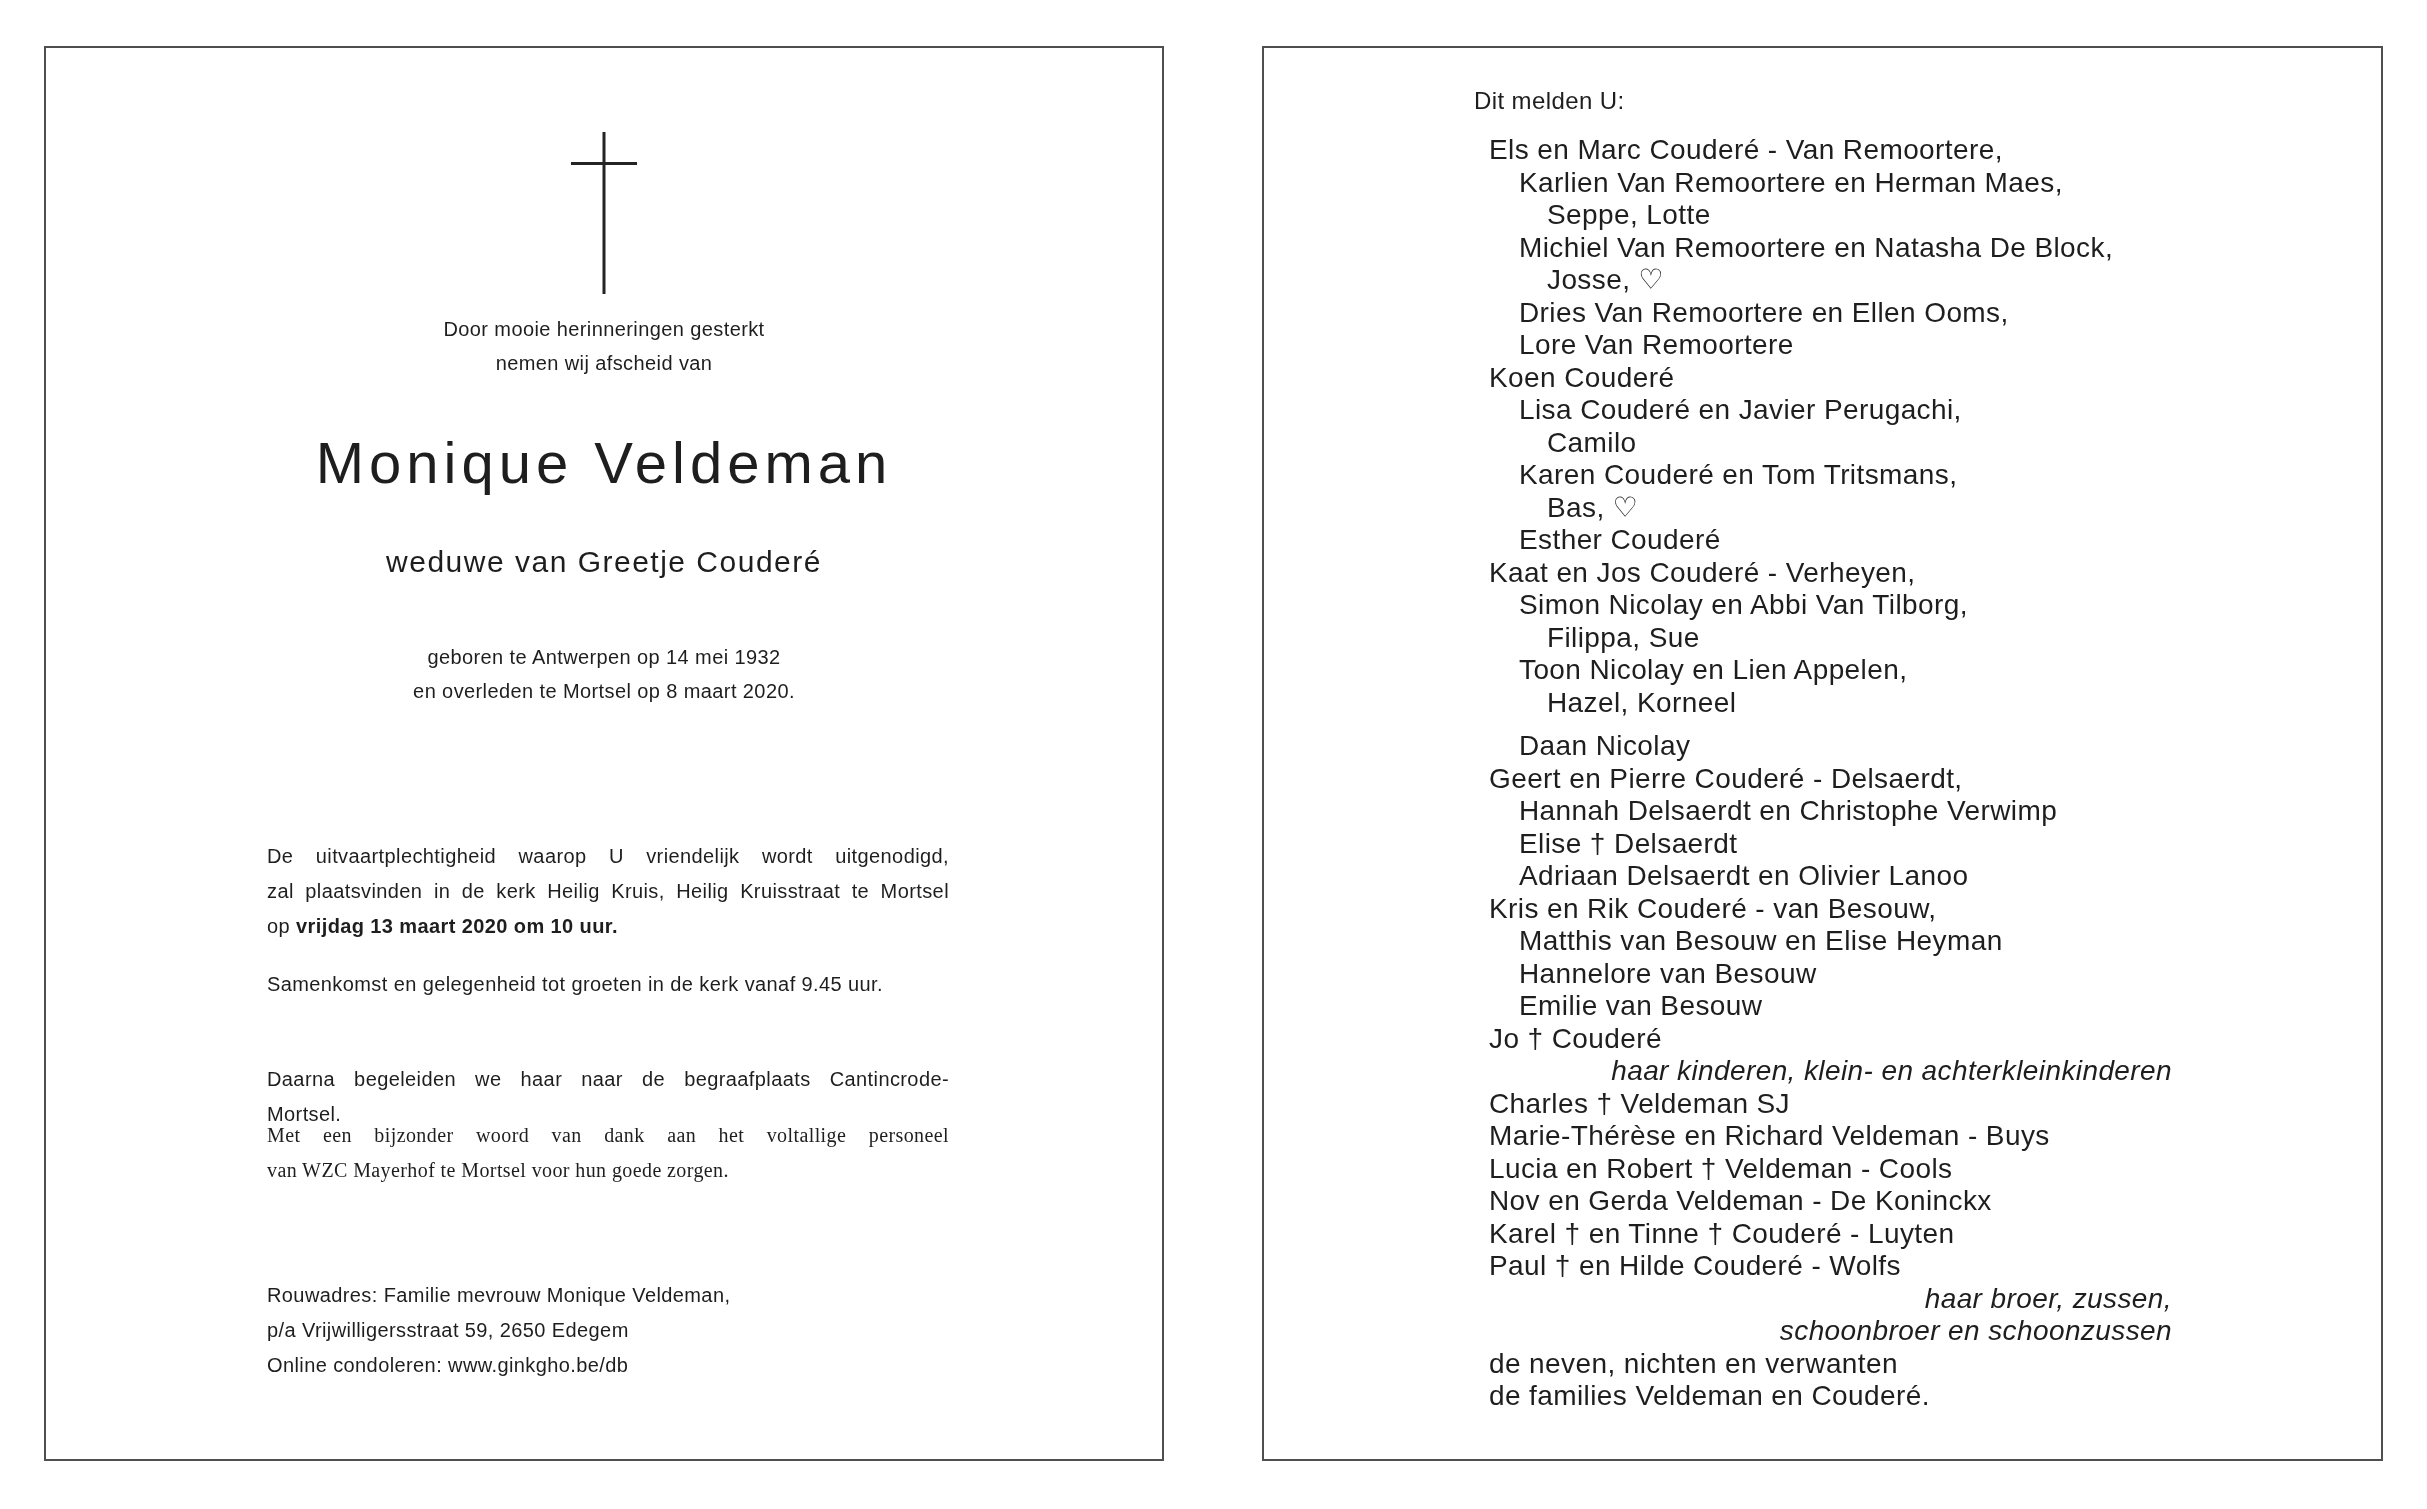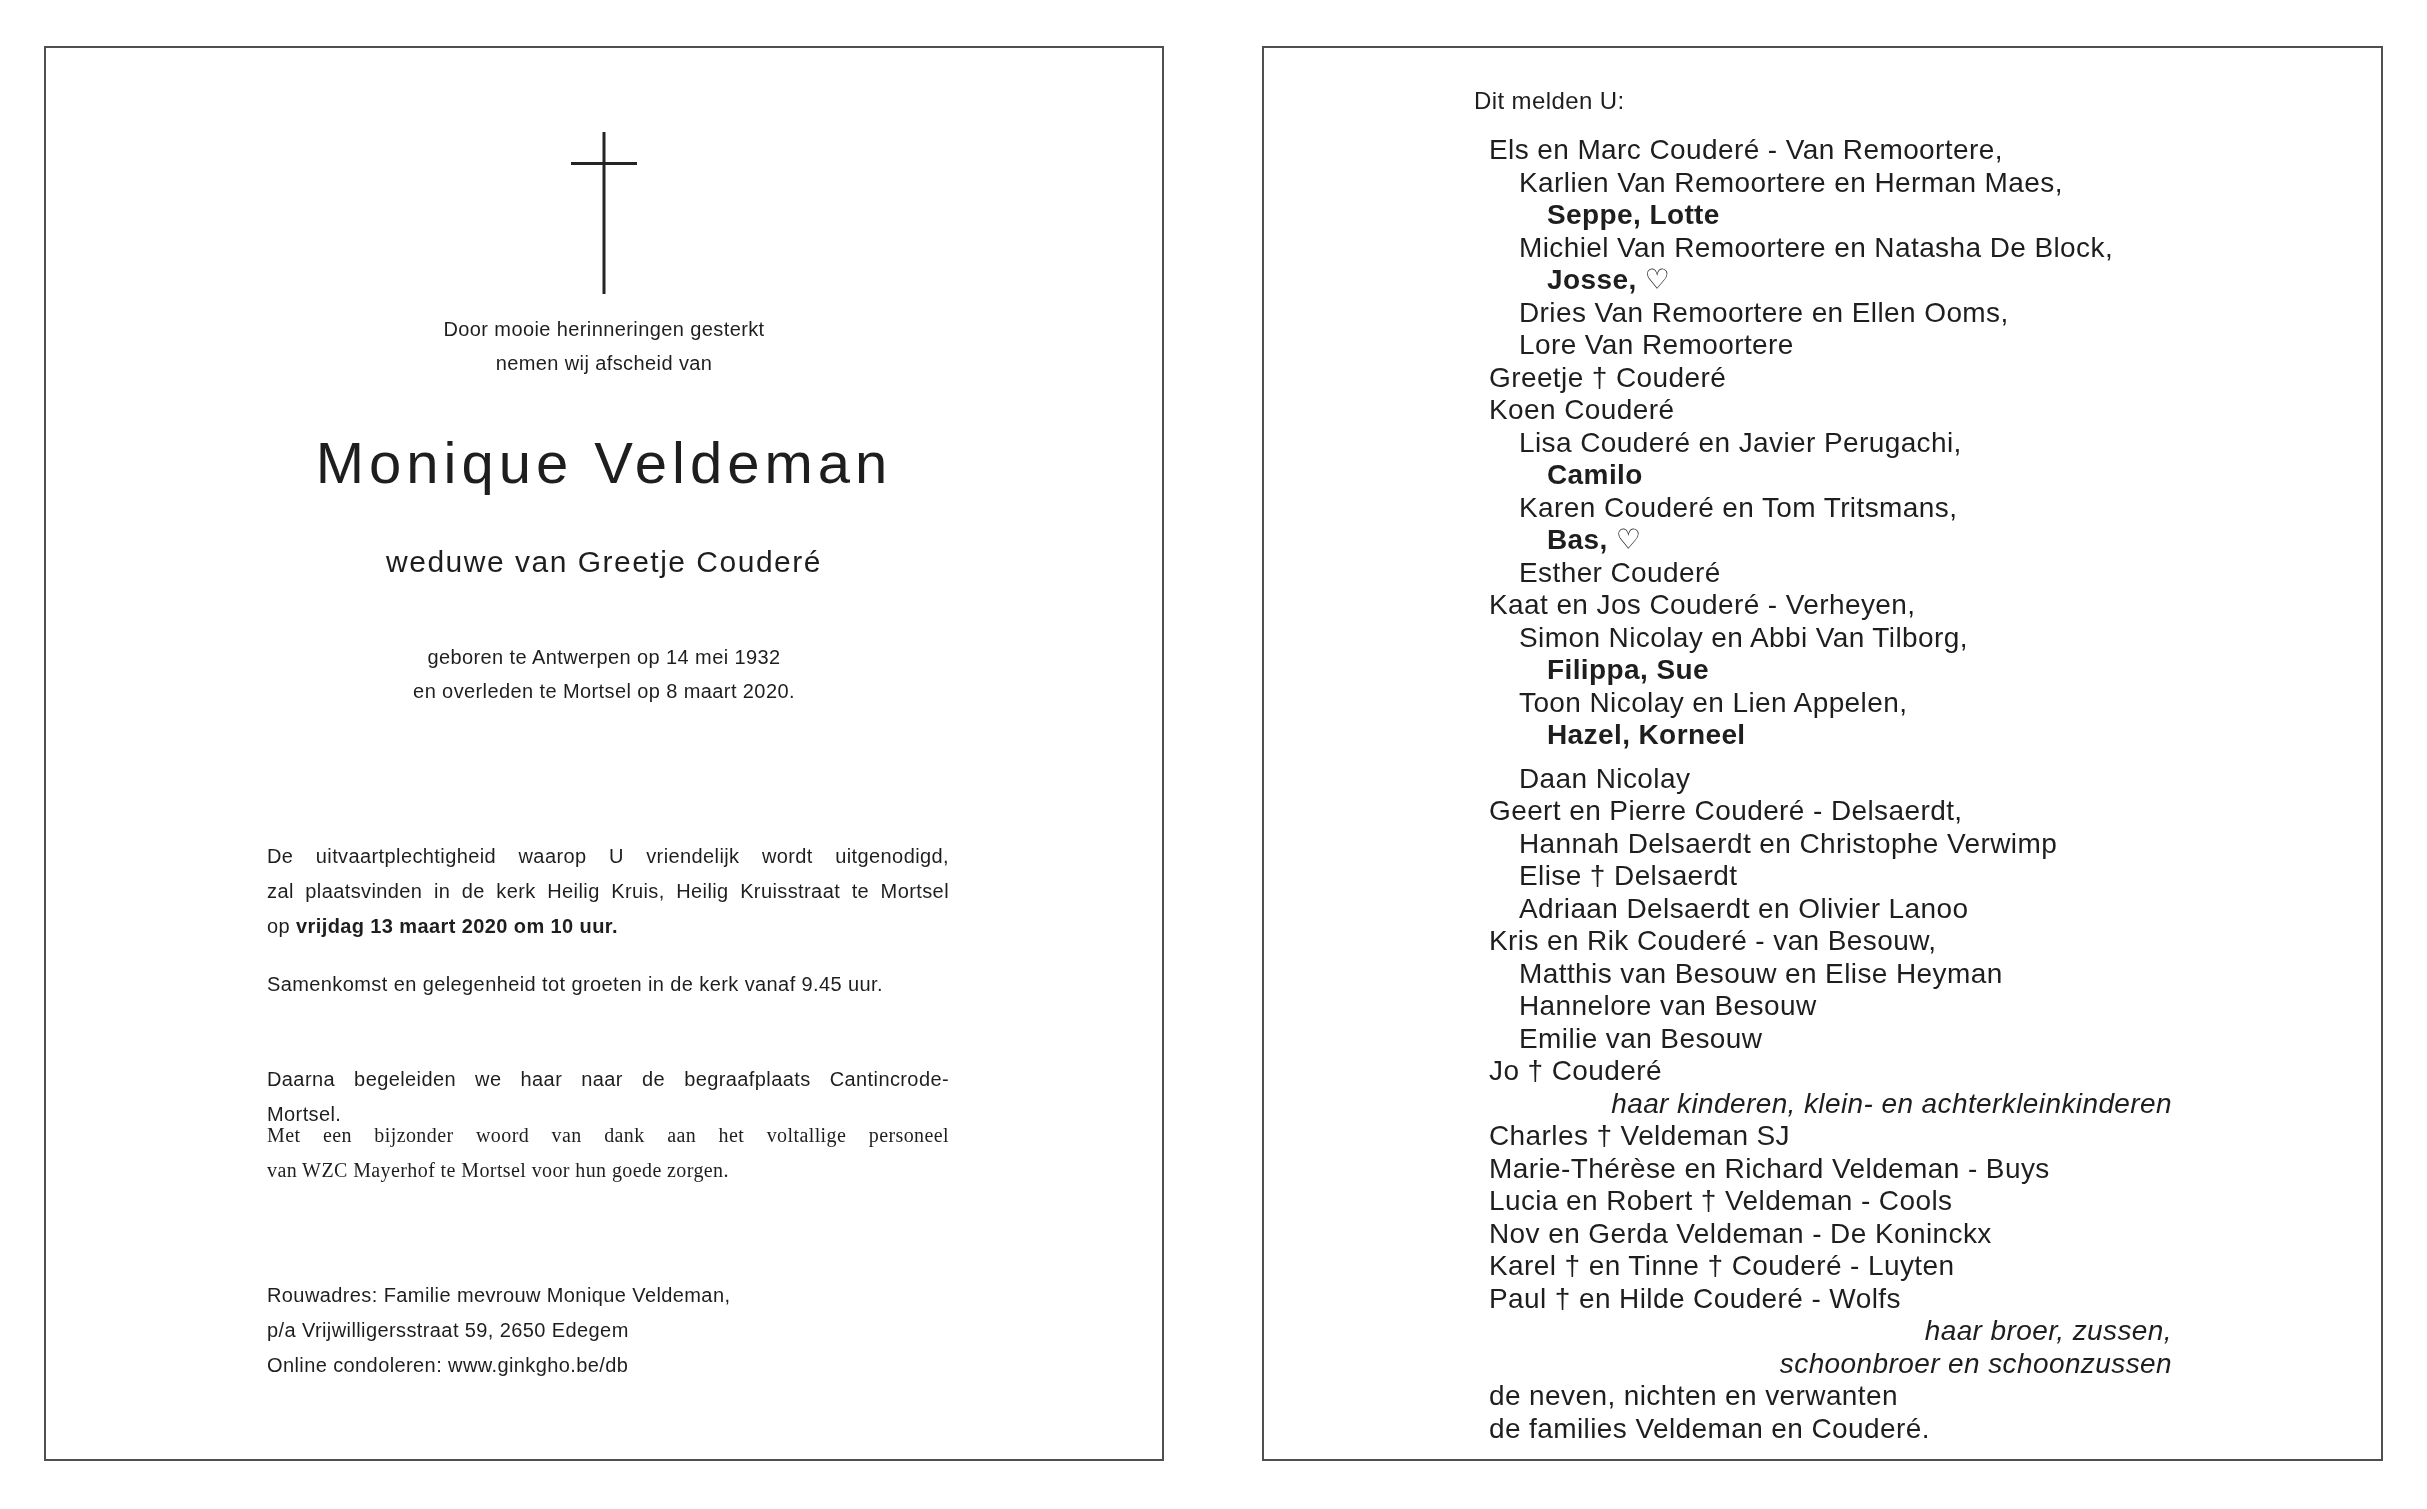--- a/index.html
+++ b/index.html
@@ -120,21 +120,21 @@
     width: 683px;
     font-size: 28px;
     letter-spacing: 0.4px;
   }
   .family-line {
     height: 32.5px;
     line-height: 32.5px;
     white-space: nowrap;
   }
   .ind1 { padding-left: 30px; }
-  .ind2 { padding-left: 58px; font-weight: bold; }
+  .ind2 { padding-left: 58px; }
   .gap-before { margin-top: 11px; }
   .right-italic {
     text-align: right;
     font-style: italic;
   }
 </style>
 </head>
 <body>
 
 <div id="canvas">
@@ -191,21 +191,20 @@
     <div class="rp-heading">Dit melden U:</div>
 
     <div class="family-list">
         <div class="family-line">Els en Marc Couderé - Van Remoortere,</div>
         <div class="family-line ind1">Karlien Van Remoortere en Herman Maes,</div>
         <div class="family-line ind2">Seppe, Lotte</div>
         <div class="family-line ind1">Michiel Van Remoortere en Natasha De Block,</div>
         <div class="family-line ind2">Josse, ♡</div>
         <div class="family-line ind1">Dries Van Remoortere en Ellen Ooms,</div>
         <div class="family-line ind1">Lore Van Remoortere</div>
-        <div class="family-line">Greetje † Couderé</div>
         <div class="family-line">Koen Couderé</div>
         <div class="family-line ind1">Lisa Couderé en Javier Perugachi,</div>
         <div class="family-line ind2">Camilo</div>
         <div class="family-line ind1">Karen Couderé en Tom Tritsmans,</div>
         <div class="family-line ind2">Bas, ♡</div>
         <div class="family-line ind1">Esther Couderé</div>
         <div class="family-line">Kaat en Jos Couderé - Verheyen,</div>
         <div class="family-line ind1">Simon Nicolay en Abbi Van Tilborg,</div>
         <div class="family-line ind2">Filippa, Sue</div>
         <div class="family-line ind1">Toon Nicolay en Lien Appelen,</div>

